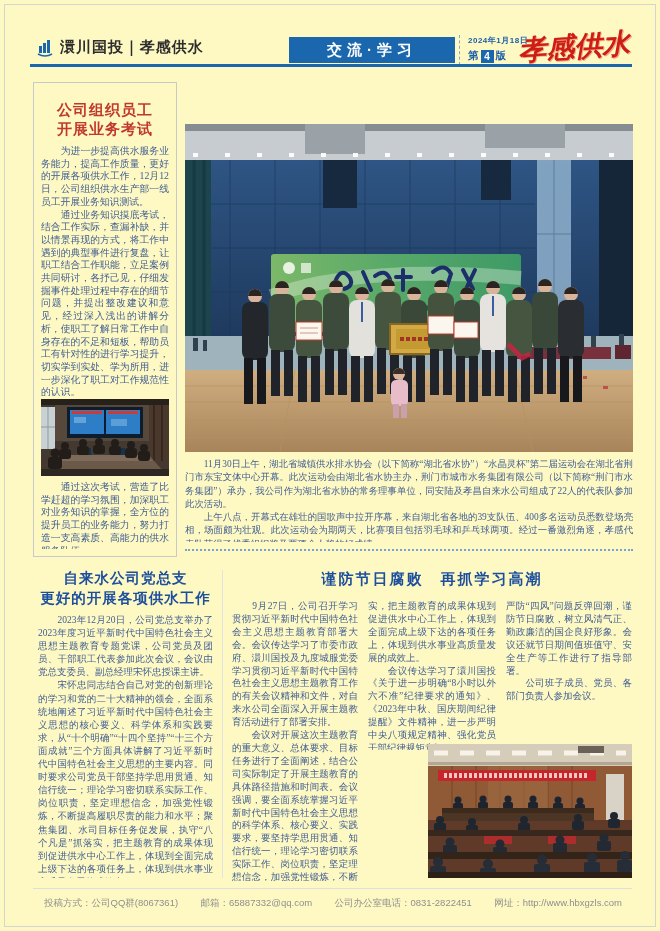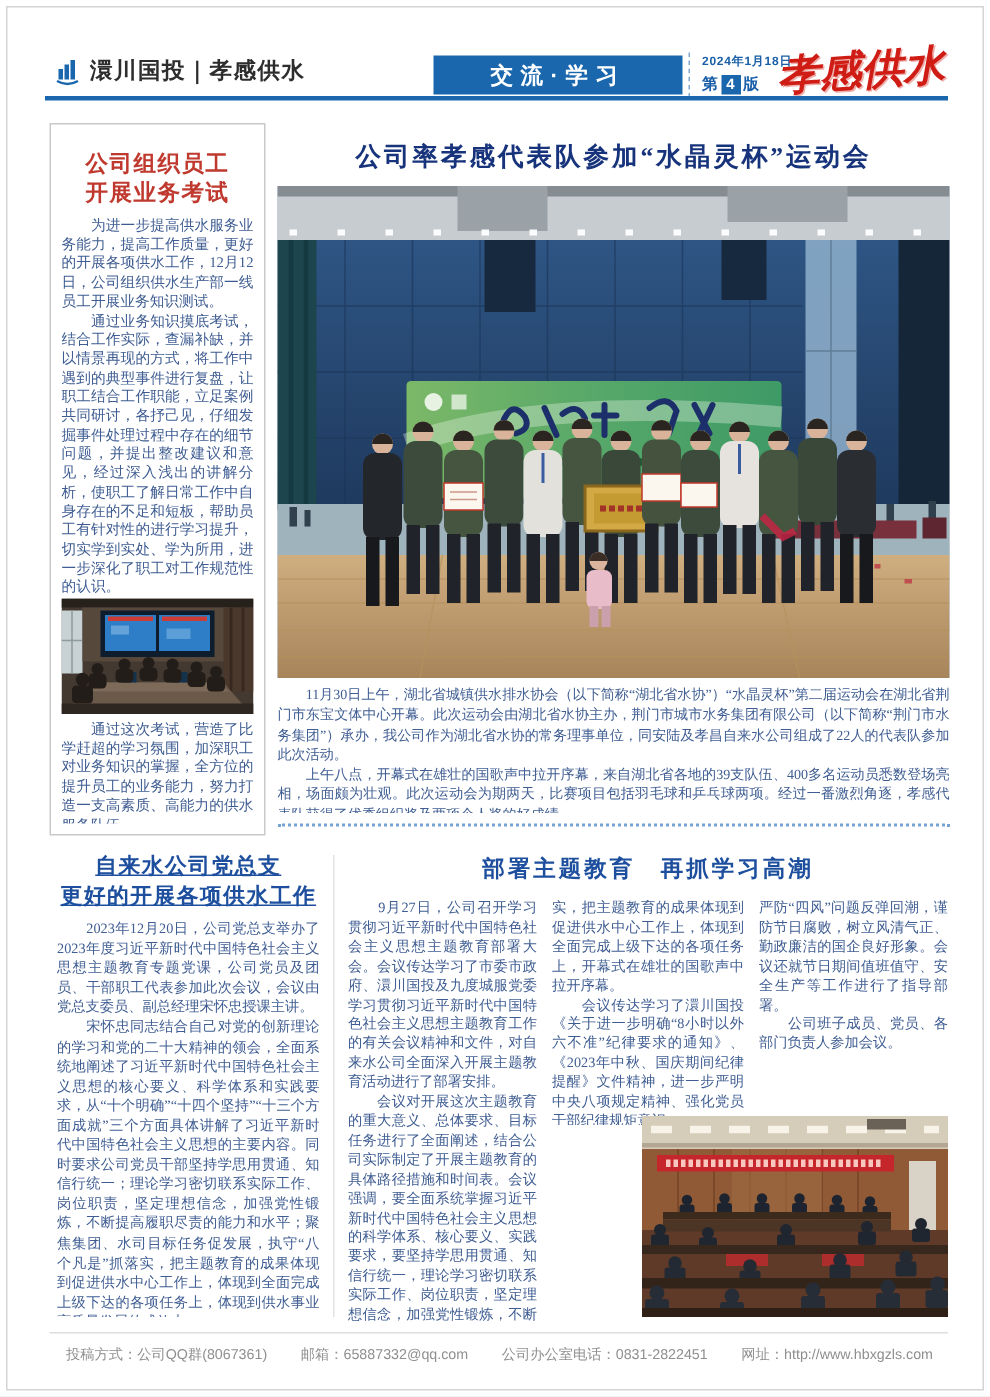--- a/index.html
+++ b/index.html
@@ -1,16 +1,16 @@
 <!DOCTYPE html>
 <html><head>
 <meta charset="utf-8">
 <style>
   html,body{margin:0;padding:0;background:#e9e9e9;}
-  .page{position:relative;width:660px;height:931px;margin:0 auto;background:#ffffff;overflow:hidden;
+  .page{position:relative;width:660px;height:931px;margin:0 auto;background:#fef9c3;overflow:hidden;
         font-family:"Liberation Serif",serif;}
   .frame{position:absolute;left:4px;top:4px;right:4px;bottom:4px;border:1px solid #d4d4d2;pointer-events:none;}
 
   
   .logo{position:absolute;left:36px;top:38px;display:flex;align-items:center;gap:6px;
         font-family:"Liberation Sans",sans-serif;font-weight:bold;font-size:15px;color:#2d2d2d;letter-spacing:1px;}
   .banner{position:absolute;left:289px;top:37px;width:166px;height:26px;background:#1a67ae;color:#fff;
         font-family:"Liberation Sans",sans-serif;font-size:15px;font-weight:bold;letter-spacing:5px;
         display:flex;align-items:center;justify-content:center;}
   .edition{position:absolute;left:459px;top:35px;height:30px;border-left:1px dashed #7fa8d2;padding-left:8px;
@@ -41,21 +41,21 @@
         font-size:17px;font-weight:bold;color:#17337b;letter-spacing:2px;}
   .sports-photo{position:absolute;left:185px;top:124px;width:448px;height:328px;}
   .sports-caption{position:absolute;left:185px;top:458px;width:448px;font-size:9.4px;line-height:13.3px;
         height:84px;overflow:hidden;}
   .dotted-rule{position:absolute;left:185px;top:549px;width:448px;border-top:2px dotted #76a3d4;}
 
   
   .divider-v{position:absolute;left:222px;top:570px;height:308px;border-left:1px solid #e2e2e0;}
   .lecture{position:absolute;left:38px;top:568px;width:175px;}
   .lecture-title{color:#1d4f9e;font-size:14.5px;font-weight:bold;text-align:center;line-height:20px;
-        letter-spacing:1px;margin:0;text-decoration:underline;}
+        letter-spacing:1px;margin:0;}
   .lecture-body{margin-top:6px;font-size:9.5px;line-height:13.1px;height:264px;overflow:hidden;}
 
   .deploy-title{position:absolute;left:232px;top:570px;width:400px;margin:0;text-align:center;
         font-size:15px;font-weight:bold;color:#1d4f9e;letter-spacing:2px;}
   .deploy-col{position:absolute;top:600px;font-size:9.5px;line-height:12.9px;overflow:hidden;}
   .col1{left:232px;width:126px;height:281px;}
   .col2{left:368px;width:128px;height:150px;}
   .col3{left:506px;width:126px;height:150px;}
   .deploy-photo{position:absolute;left:428px;top:744px;width:204px;height:134px;}
 
@@ -140,21 +140,20 @@
         <circle cx="14" cy="54" r="4.5"></circle>
           <rect x="7" y="58" width="14" height="12" rx="3"></rect>
       </g>
       <rect x="0" y="70" width="128" height="7" fill="#2e2721"></rect>
     </svg>
     <div class="exam-body2 body-text blue-body">
       <p>　　通过这次考试，营造了比学赶超的学习氛围，加深职工对业务知识的掌握，全方位的提升员工的业务能力，努力打造一支高素质、高能力的供水服务队伍。</p>
     </div>
   </section>
 
-  <h1 class="sports-title">公司率孝感代表队参加“水晶灵杯”运动会</h1>
 
   <svg class="sports-photo" viewBox="0 0 448 328" preserveAspectRatio="none">
     <defs>
       <linearGradient id="wallg" x1="0" y1="0" x2="0" y2="1">
         <stop offset="0" stop-color="#2e5584"></stop>
           <stop offset="1" stop-color="#1f3a5e"></stop>
       </linearGradient>
       <linearGradient id="greeng" x1="0" y1="0" x2="1" y2="0">
         <stop offset="0" stop-color="#7cb868"></stop>
           <stop offset=".5" stop-color="#57a869"></stop>
@@ -356,27 +355,27 @@
     <h2 class="lecture-title">
       <span>自来水公司党总支</span><br>
       <span>更好的开展各项供水工作</span>
     </h2>
     <div class="lecture-body body-text blue-body">
       <p>　　2023年12月20日，公司党总支举办了2023年度习近平新时代中国特色社会主义思想主题教育专题党课，公司党员及团员、干部职工代表参加此次会议，会议由党总支委员、副总经理宋怀忠授课主讲。</p>
       <p>　　宋怀忠同志结合自己对党的创新理论的学习和党的二十大精神的领会，全面系统地阐述了习近平新时代中国特色社会主义思想的核心要义、科学体系和实践要求，从“十个明确”“十四个坚持”“十三个方面成就”三个方面具体讲解了习近平新时代中国特色社会主义思想的主要内容。同时要求公司党员干部坚持学思用贯通、知信行统一；理论学习密切联系实际工作、岗位职责，坚定理想信念，加强党性锻炼，不断提高履职尽责的能力和水平；聚焦集团、水司目标任务促发展，执守“八个凡是”抓落实，把主题教育的成果体现到促进供水中心工作上，体现到全面完成上级下达的各项任务上，体现到供水事业高质量发展的成效上。</p>
     </div>
   </section>
 
-  <h2 class="deploy-title">部署主题教育　再抓学习高潮</h2>
+  <h2 class="deploy-title">谨防节日腐败　再抓学习高潮</h2>
   <div class="deploy-col col1 body-text blue-body">
     <p>　　9月27日，公司召开学习贯彻习近平新时代中国特色社会主义思想主题教育部署大会。会议传达学习了市委市政府、澴川国投及九度城服党委学习贯彻习近平新时代中国特色社会主义思想主题教育工作的有关会议精神和文件，对自来水公司全面深入开展主题教育活动进行了部署安排。</p>
     <p>　　会议对开展这次主题教育的重大意义、总体要求、目标任务进行了全面阐述，结合公司实际制定了开展主题教育的具体路径措施和时间表。会议强调，要全面系统掌握习近平新时代中国特色社会主义思想的科学体系、核心要义、实践要求，要坚持学思用贯通、知信行统一，理论学习密切联系实际工作、岗位职责，坚定理想信念，加强党性锻炼，不断提高履职尽责的能力和水平，聚焦集团、水司目标任务促发展，执守“八个凡是”抓落</p>
   </div>
   <div class="deploy-col col2 body-text blue-body">
-    <p>实，把主题教育的成果体现到促进供水中心工作上，体现到全面完成上级下达的各项任务上，开幕式在雄壮的国歌声中拉开序幕。</p>
+    <p>实，把主题教育的成果体现到促进供水中心工作上，体现到全面完成上级下达的各项任务上，体现到供水事业高质量发展的成效上。</p>
     <p>　　会议传达学习了澴川国投《关于进一步明确“8小时以外六不准”纪律要求的通知》、《2023年中秋、国庆期间纪律提醒》文件精神，进一步严明中央八项规定精神、强化党员干部纪律规矩意识，</p>
   </div>
   <div class="deploy-col col3 body-text blue-body">
     <p>严防“四风”问题反弹回潮，谨防节日腐败，树立风清气正、勤政廉洁的国企良好形象。会议还就节日期间值班值守、安全生产等工作进行了指导部署。</p>
     <p>　　公司班子成员、党员、各部门负责人参加会议。</p>
   </div>
 
   <svg class="deploy-photo" viewBox="0 0 204 134" preserveAspectRatio="none">
     <rect width="204" height="134" fill="#5f3a28"></rect>
     <rect width="204" height="22" fill="#d6ccba"></rect>

